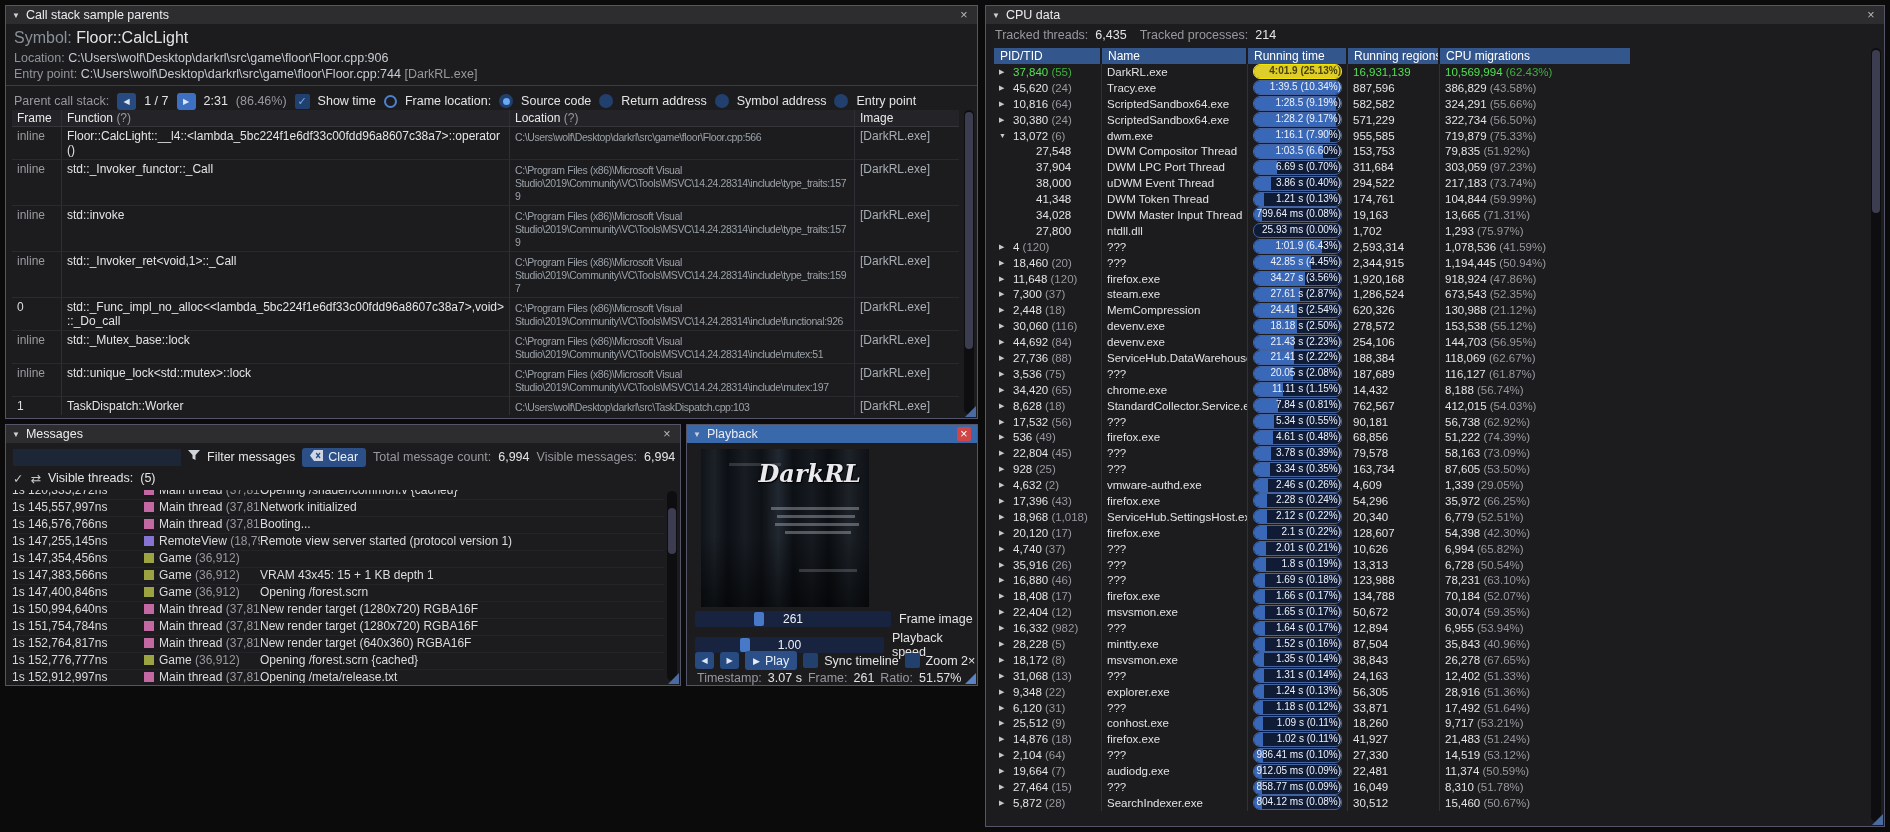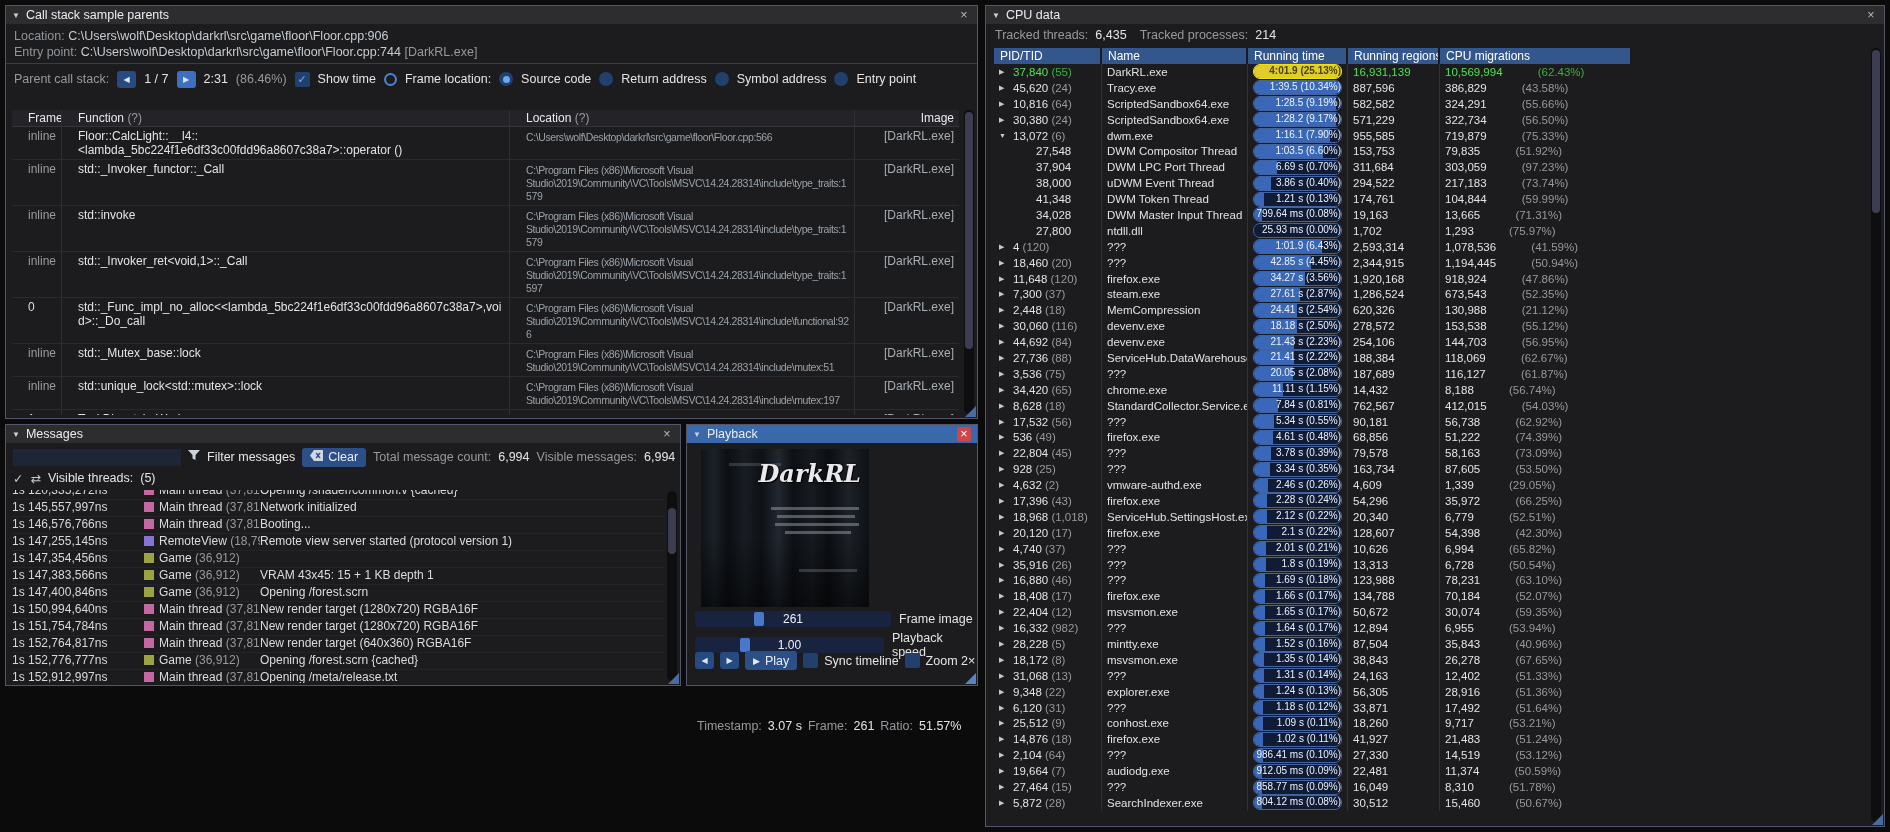--- a/index.html
+++ b/index.html
@@ -31,23 +31,23 @@
   .abtn{width:19px;height:17px;background:#274a80;border-radius:3px;display:flex;align-items:center;justify-content:center;font-size:8px;color:#dce6f5;}
   .abtn.next{background:#3d6fc2;}
   .cb{width:15px;height:15px;background:#22406e;border-radius:2px;display:flex;align-items:center;justify-content:center;}
   .chk{color:#6cb0f7;font-size:11px;font-weight:bold;}
   .ring{width:13px;height:13px;border:2px solid #4d82d0;border-radius:50%;box-sizing:border-box;}
   .radio{width:14px;height:14px;background:#22406e;border-radius:50%;display:inline-flex;align-items:center;justify-content:center;flex:none;}
   .radio.sel::after{content:"";width:7px;height:7px;border-radius:50%;background:#67aaf5;}
   .cs-table{position:absolute;left:6px;right:18px;top:104px;bottom:3px;overflow:hidden;font-size:12px;}
   .cs-header,.cs-row{display:grid;grid-template-columns:50px 448px 345px 1fr;}
   .cs-header{background:#242428;border-bottom:1px solid #35353b;color:#eaeaec;}
-  .cs-cell{padding:2px 5px;border-right:1px solid #2e2e34;overflow:hidden;margin-left:11px;}
+  .cs-cell{padding:2px 5px;border-right:1px solid #2e2e34;overflow:hidden;}
   .cs-header .cs-cell{padding:1px 5px;}
-  .cs-cell:last-child{border-right:none;text-align:right;}
+  .cs-cell:last-child{border-right:none;}
   .cs-row{border-bottom:1px solid #2a2a2e;}
   .cs-frame{color:#dedee0;}
   .cs-frame.dimf{color:#9a9aa0;}
   .cs-func{color:#e4e4e6;overflow-wrap:anywhere;line-height:14px;}
   .cs-loc{color:#9aa1a8;font-size:10.5px;letter-spacing:-0.4px;overflow-wrap:anywhere;line-height:13px;padding-top:4px;}
   .cs-img{color:#a8aeb4;}
 
   
   #p-messages{left:5px;top:424px;width:676px;height:262px;}
   .msg-toolbar{display:flex;align-items:center;gap:7px;padding:3px 7px 0;height:22px;white-space:nowrap;overflow:hidden;}
@@ -67,32 +67,32 @@
   .pb-image{position:absolute;left:14px;top:24px;width:168px;height:158px;overflow:hidden;
     background:linear-gradient(180deg,rgba(0,0,0,0) 55%,rgba(0,0,0,.55) 100%),
       linear-gradient(90deg,#10141a 0%,#1b2127 8%,#0c0f14 16%,#181d23 26%,#0e1116 36%,#212830 46%,#0d1015 55%,#171b21 66%,#0b0e12 76%,#1d2228 88%,#0e1116 100%);}
   .pbi-logo{position:absolute;right:8px;top:10px;font-family:"DejaVu Serif",serif;font-weight:bold;font-style:italic;font-size:24px;color:#e9e9ee;text-shadow:1px 1px 0 #000,0 0 3px rgba(0,0,0,.8);}
   .pbi-bar{position:absolute;height:3px;background:rgba(195,200,210,.38);}
   .slider-row{position:absolute;left:8px;display:flex;align-items:center;gap:8px;}
   .slider{position:relative;width:196px;height:16px;background:#17233f;border-radius:2px;overflow:hidden;}
   .slider-grab{position:absolute;top:1px;bottom:1px;width:10px;background:#4878c8;border-radius:2px;}
   .slider-val{position:relative;text-align:center;line-height:16px;font-size:12px;color:#eef2f8;}
   .pb-buttons{position:absolute;left:8px;top:226px;display:flex;align-items:center;gap:6px;white-space:nowrap;}
-  .pb-status{position:absolute;left:10px;top:246px;display:flex;gap:6px;white-space:nowrap;margin-top:48px;}
+  .pb-status{position:absolute;left:10px;top:246px;display:flex;gap:6px;white-space:nowrap;}
 
   
   #p-cpu{left:985px;top:5px;width:900px;height:822px;}
   .cpu-stats{position:absolute;top:22px;left:9px;display:flex;gap:7px;}
   .cpu-table{position:absolute;left:8px;top:42px;right:16px;bottom:2px;overflow:hidden;font-size:11.5px;}
   .cpu-header,.cpu-row{display:grid;grid-template-columns:108px 146px 100px 92px 192px 1fr;}
   .cpu-hcell{background:#33568c;color:#fff;padding:1px 6px;border-right:2px solid #1c1c1e;font-size:12px;white-space:nowrap;overflow:hidden;}
   .cpu-row{height:15.9px;}
   .cpu-cell{padding:0 5px;border-right:1px solid #303038;overflow:hidden;white-space:nowrap;display:flex;align-items:center;}
   .cpu-cell:nth-child(5){border-right:1px solid #303038;}
-  .cpu-cell:last-child{border-right:none;gap:32px;}
+  .cpu-cell:last-child{border-right:none;}
   .expand{width:14px;color:#c8c8cc;font-size:7px;flex:none;}
   .expand-sp{width:14px;flex:none;}
   .cpu-row.child .c-pid{padding-left:28px;}
   .c-name{color:#e2e2e4;}
   .pill{position:relative;flex:1;height:13px;border:1px solid #44639e;border-radius:7px;background:#101b36;overflow:hidden;}
   .pill-fill{position:absolute;left:0;top:0;bottom:0;background:#3a68b8;}
   .pill-text{position:relative;text-align:right;font-size:10px;line-height:12px;color:#eef2f8;}
   .pill.hl{border-color:#f2e300;background:#7a6e00;}
   .pill.hl .pill-fill{background:#decd2a;}
   .pill.hl .pill-text{color:#4a4400;font-weight:bold;}
@@ -100,20 +100,24 @@
 </head>
 <body>
 
 <div class="panel" id="p-callstack">
   <div class="titlebar">
     <span class="caret">▼</span>
     <span class="title">Call stack sample parents</span>
     <span class="close">×</span>
   </div>
   <div class="cs-info">
+    <div class="symline">
+      <span class="lab">Symbol:</span>
+      <span>Floor::CalcLight</span>
+    </div>
     <div class="infoline">
       <span class="lab">Location:</span>
       <span>C:\Users\wolf\Desktop\darkrl\src\game\floor\Floor.cpp:906</span>
     </div>
     <div class="infoline">
       <span class="lab">Entry point:</span>
       <span>C:\Users\wolf\Desktop\darkrl\src\game\floor\Floor.cpp:744</span>
       <span class="dim">[DarkRL.exe]</span>
     </div>
   </div>

